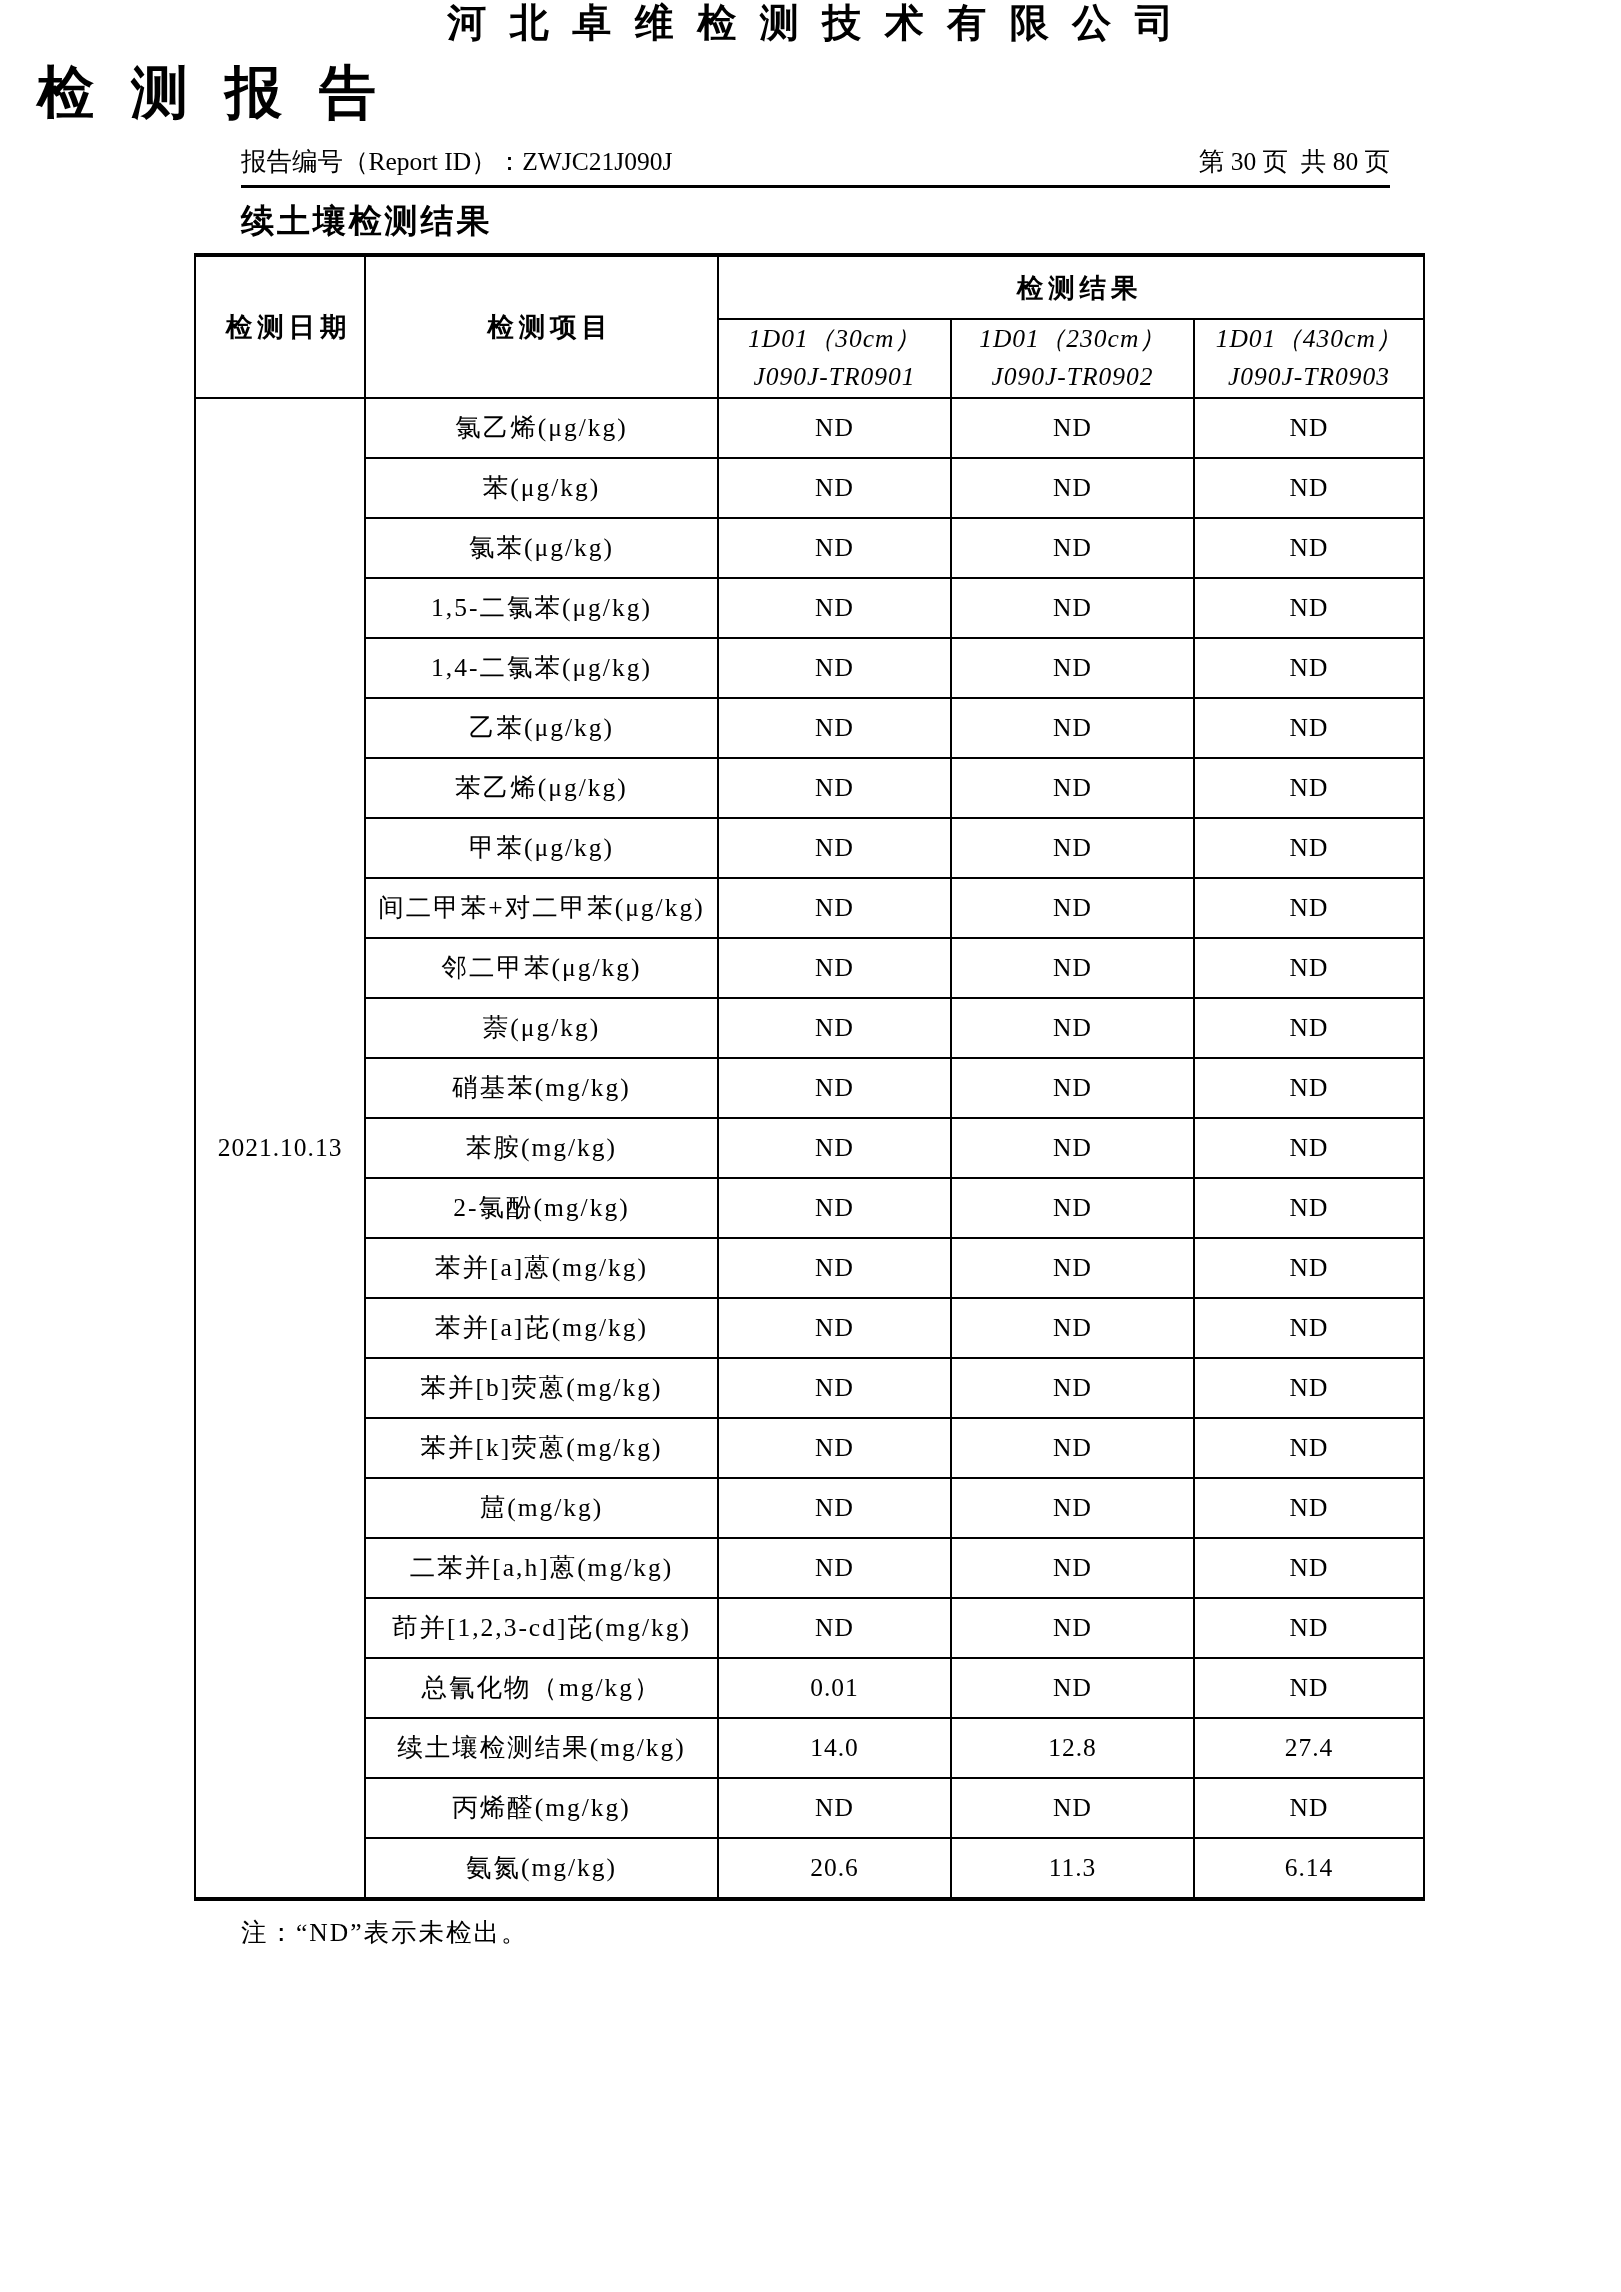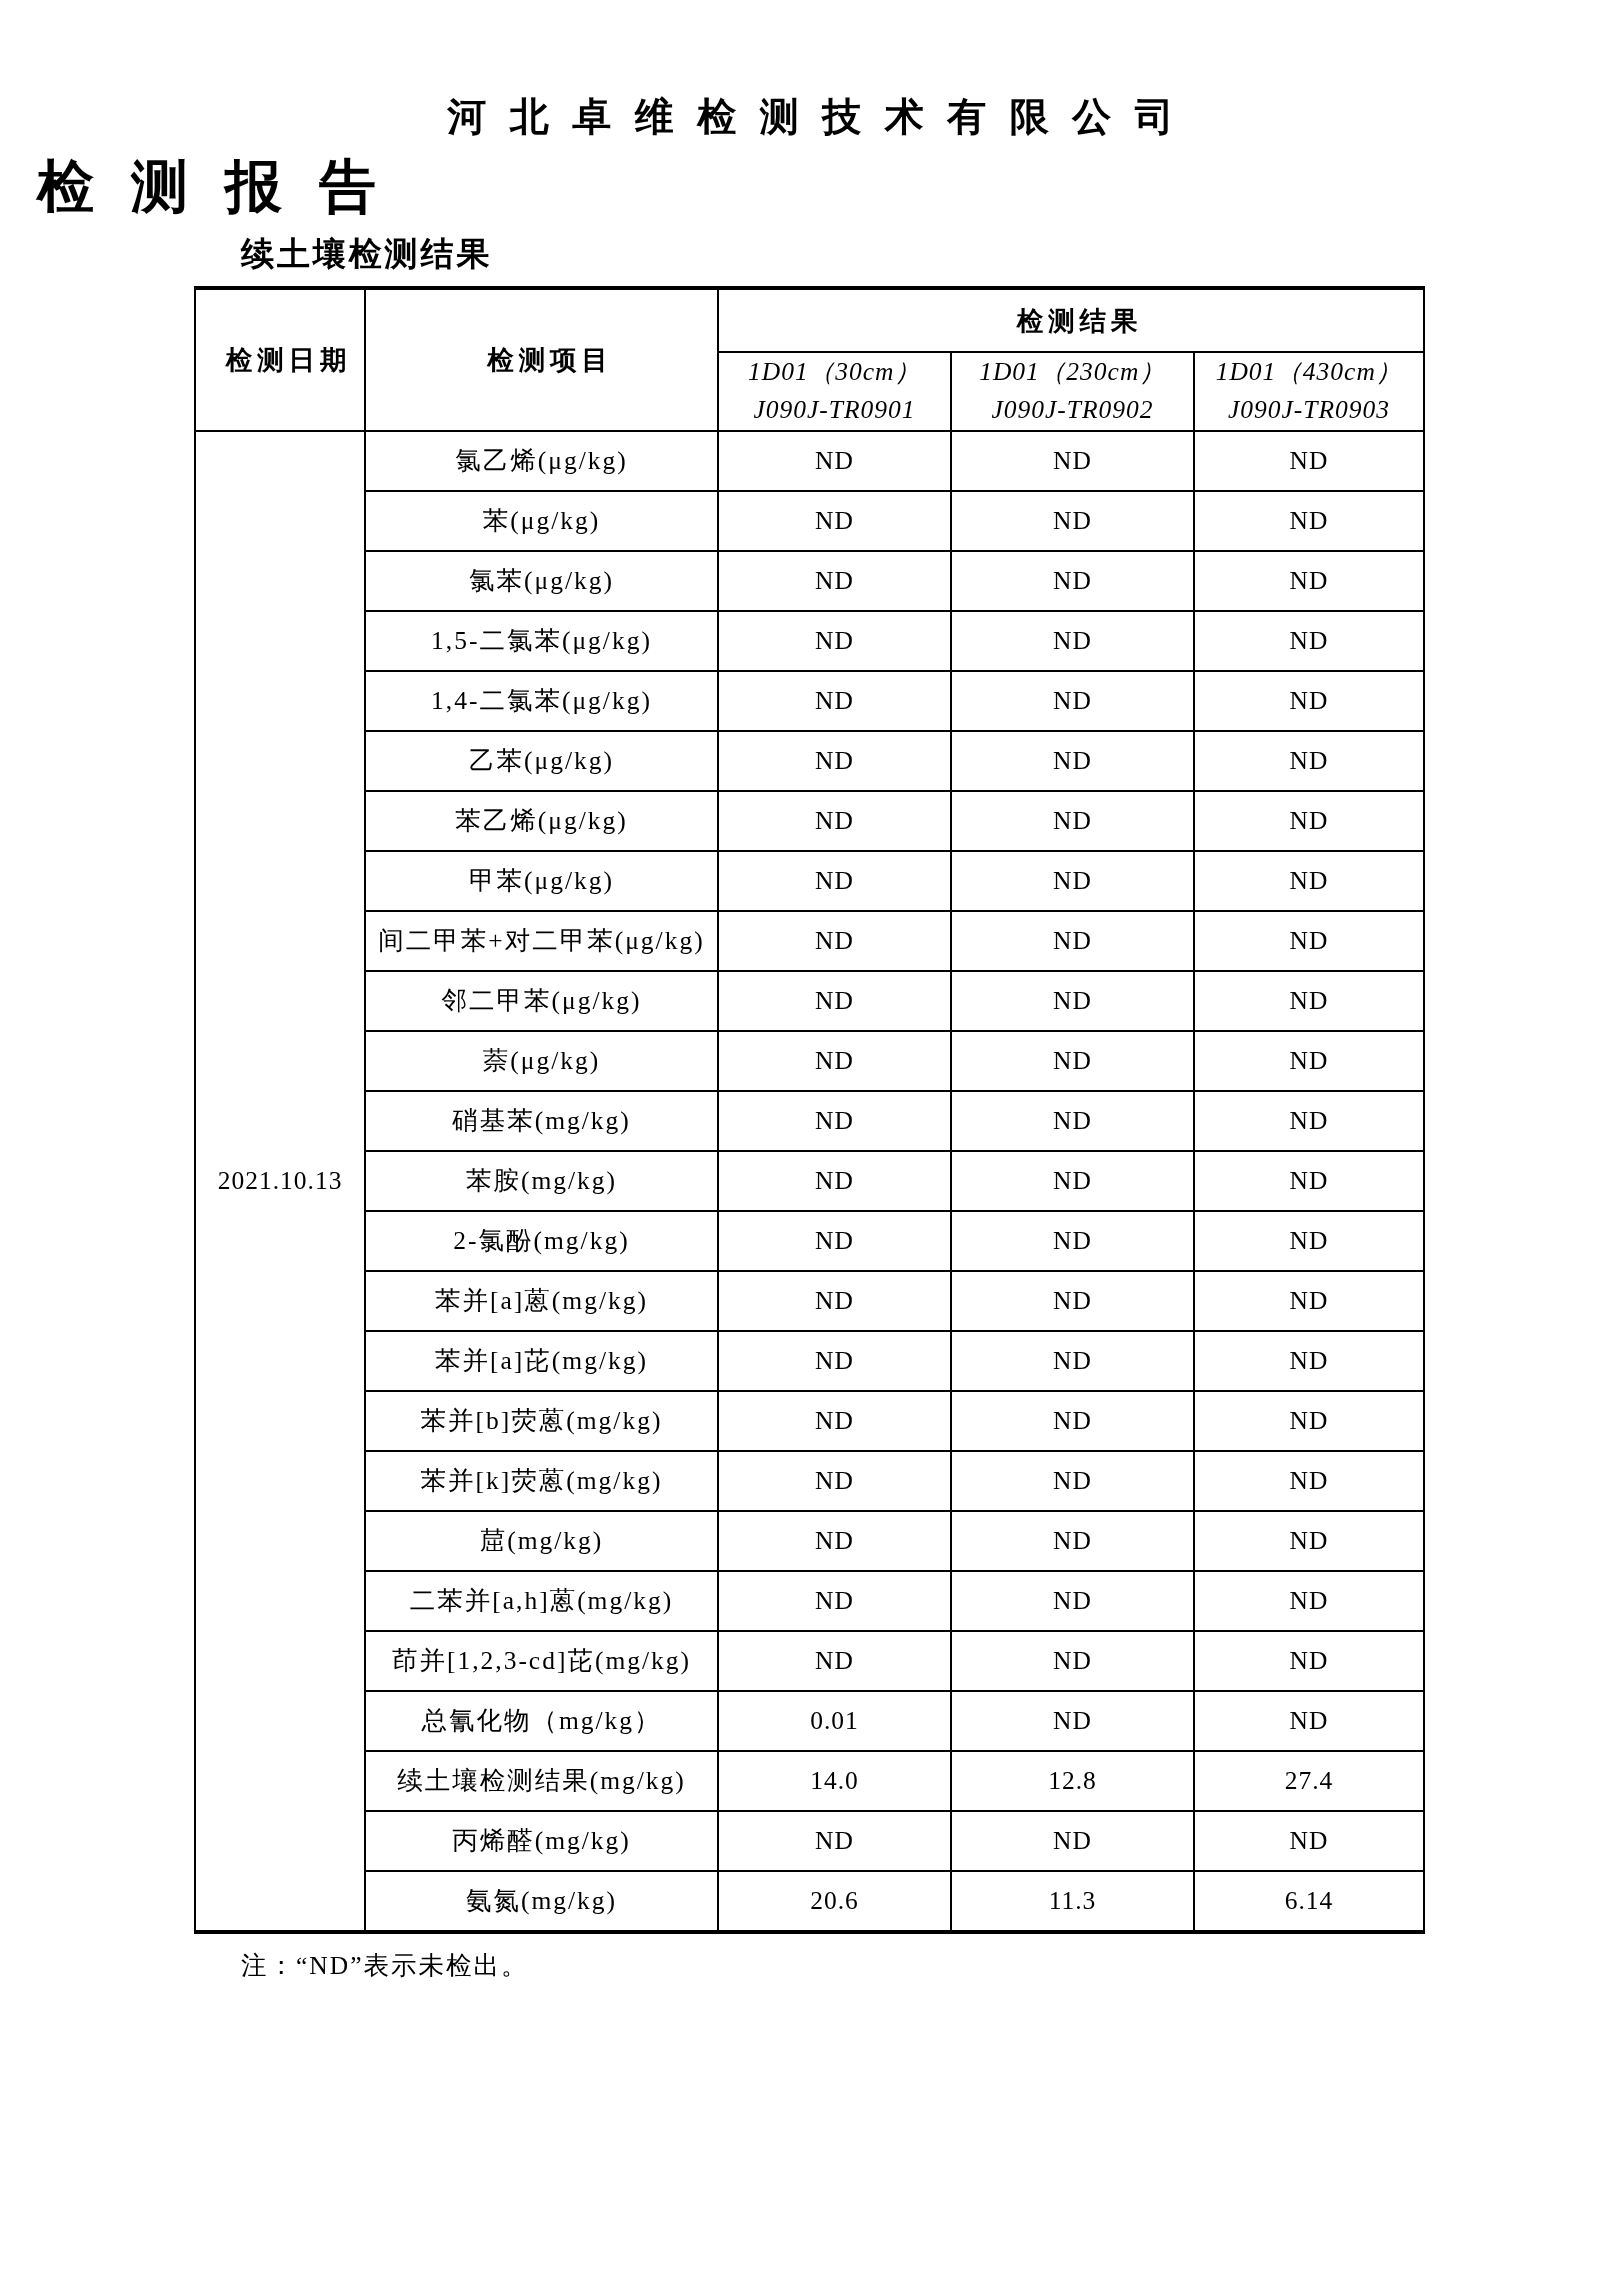--- a/index.html
+++ b/index.html
@@ -10,21 +10,20 @@
   .page {
     position: relative;
     width: 1621px;
     height: 2293px;
     background: #ffffff;
     color: #000000;
     font-family: "Liberation Serif", "DejaVu Serif", serif;
     overflow: hidden;
   }
   .company {
-    padding-top: 94px;
     text-align: center;
     font-size: 39px;
     font-weight: bold;
     letter-spacing: 23.5px;
     text-indent: 23.5px;
     line-height: 1.2;
     white-space: nowrap;
   }
   .doc-title {
     margin-top: 11.8px;
@@ -99,20 +98,24 @@
 </style>
 </head>
 <body>
 
 <div class="page">
 
   <div class="company">河北卓维检测技术有限公司</div>
 
   <div class="doc-title">检测报告</div>
 
+  <div class="info-row">
+    <span>报告编号（Report ID）：ZWJC21J090J</span>
+    <span>第 30 页  共 80 页</span>
+  </div>
 
   <div class="section-title">续土壤检测结果</div>
 
   <table class="results">
     <colgroup>
       <col style="width:170px">
       <col style="width:353px">
       <col style="width:233px">
       <col style="width:243px">
       <col style="width:230px">

